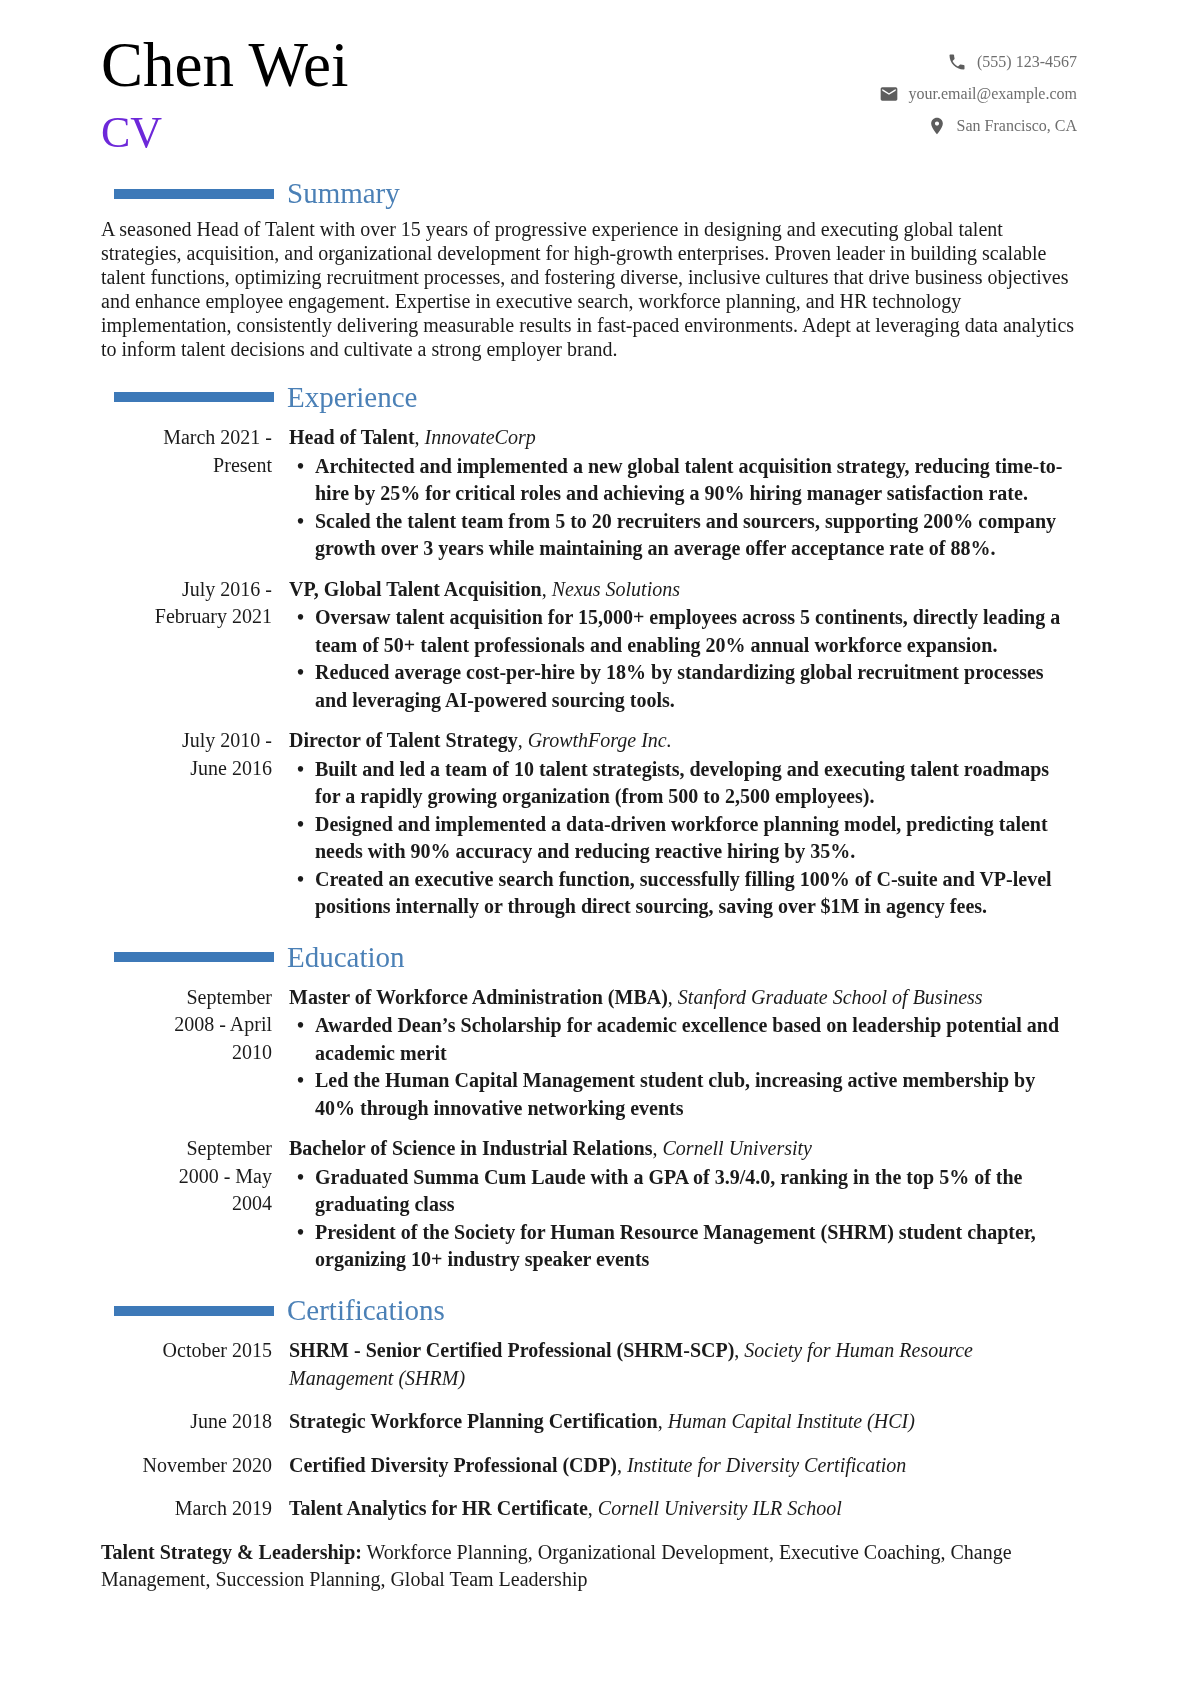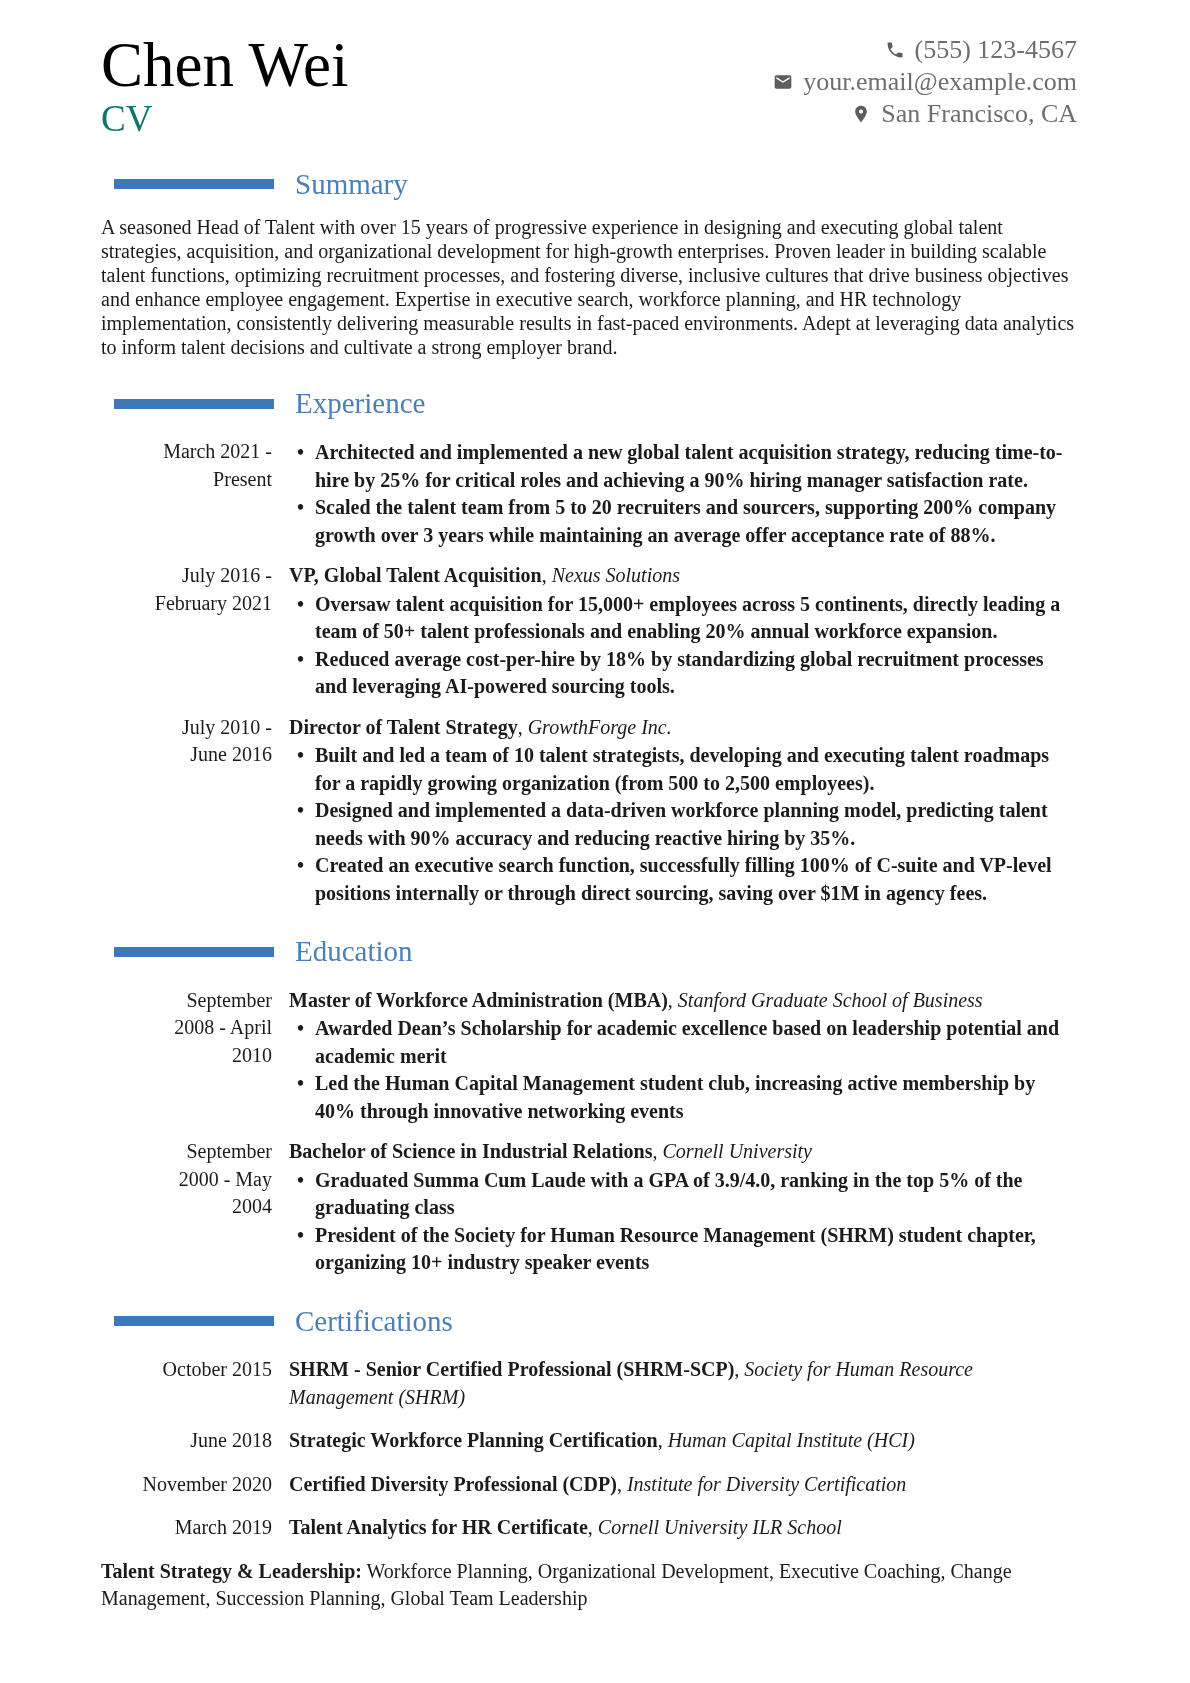--- a/index.html
+++ b/index.html
@@ -23,29 +23,30 @@
   .header { display: flex; justify-content: space-between; align-items: flex-start; }
   .name {
     margin: 0;
     font-size: 63px;
     font-weight: 400;
     line-height: 1.0;
     color: #000000;
     letter-spacing: 0px;
   }
   .subtitle {
-    font-size: 37px;
+    font-size: 44px;
     line-height: 1.1;
-    color: #0f766e;
-    margin-top: 2px;
+    color: #6d28d9;
+    margin-top: 12px;
   }
   .contact {
     text-align: right;
     color: #6e6e6e;
-    font-size: 26px;
+    font-size: 16px;
+    margin-top: 12px;
   }
   .contact-row {
     display: flex;
     justify-content: flex-end;
     align-items: center;
     gap: 10px;
     line-height: 32px;
   }
   .contact-row svg { width: 20px; height: 20px; fill: #5d5d5d; flex: 0 0 auto; }
 
@@ -53,21 +54,21 @@
   .section-head { display: flex; align-items: center; margin: 20px 0 6px 0; }
   .section-bar {
     width: 160px;
     height: 10px;
     background: #3d79b8;
     margin-left: 13px;
     margin-right: 13px;
     flex: 0 0 auto;
   }
   .section-title {
-    margin: 8px;
+    margin: 0;
     font-size: 29px;
     font-weight: 400;
     color: #4b80b6;
     line-height: 1.15;
   }
 
   
   .summary-text {
     margin: 4px 0 0 0;
     font-size: 20px;
@@ -162,20 +163,21 @@
   <section>
     <div class="section-head">
       <div class="section-bar"></div>
       <h2 class="section-title">Experience</h2>
     </div>
     <div class="entries">
 
       <div class="entry">
         <div class="entry-dates">March 2021 - Present</div>
         <div class="entry-body">
+          <p class="entry-title"><span class="entry-role">Head of Talent</span><span class="entry-sep">, </span><span class="entry-org">InnovateCorp</span></p>
           <ul class="bullets">
             <li>Architected and implemented a new global talent acquisition strategy, reducing time-to-hire by 25% for critical roles and achieving a 90% hiring manager satisfaction rate.</li>
             <li>Scaled the talent team from 5 to 20 recruiters and sourcers, supporting 200% company growth over 3 years while maintaining an average offer acceptance rate of 88%.</li>
           </ul>
         </div>
       </div>
 
       <div class="entry">
         <div class="entry-dates">July 2016 - February 2021</div>
         <div class="entry-body">

